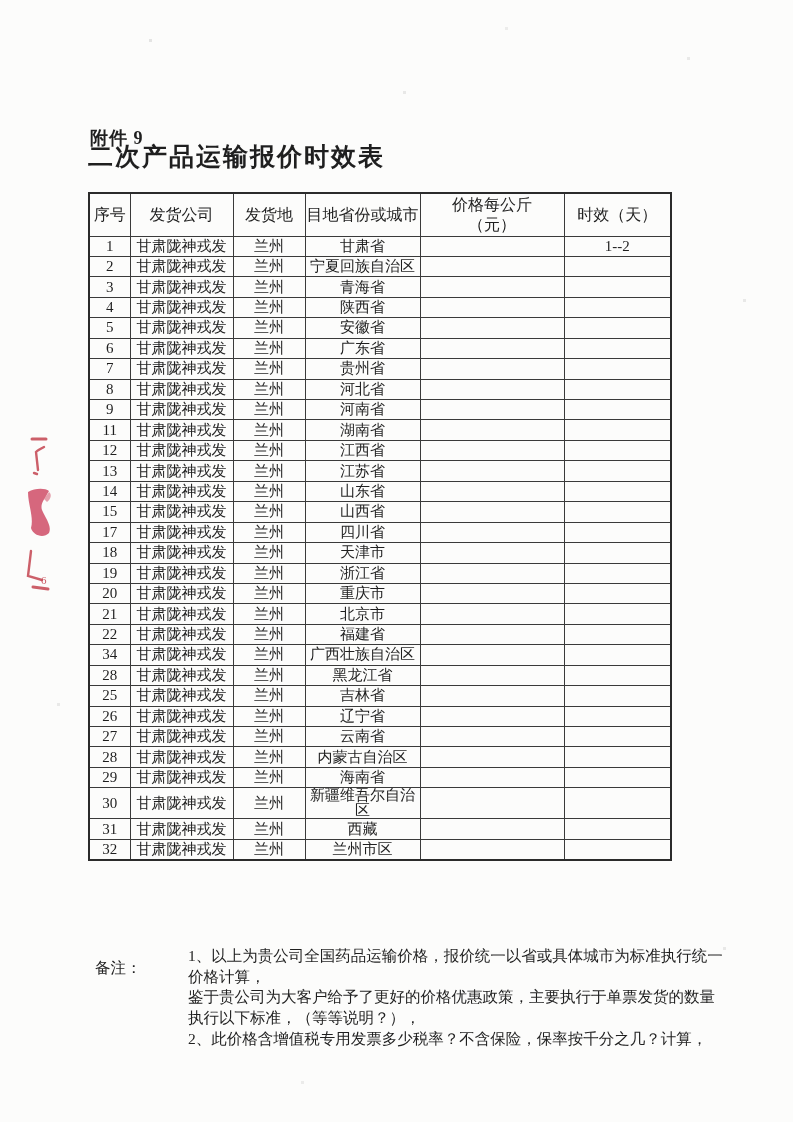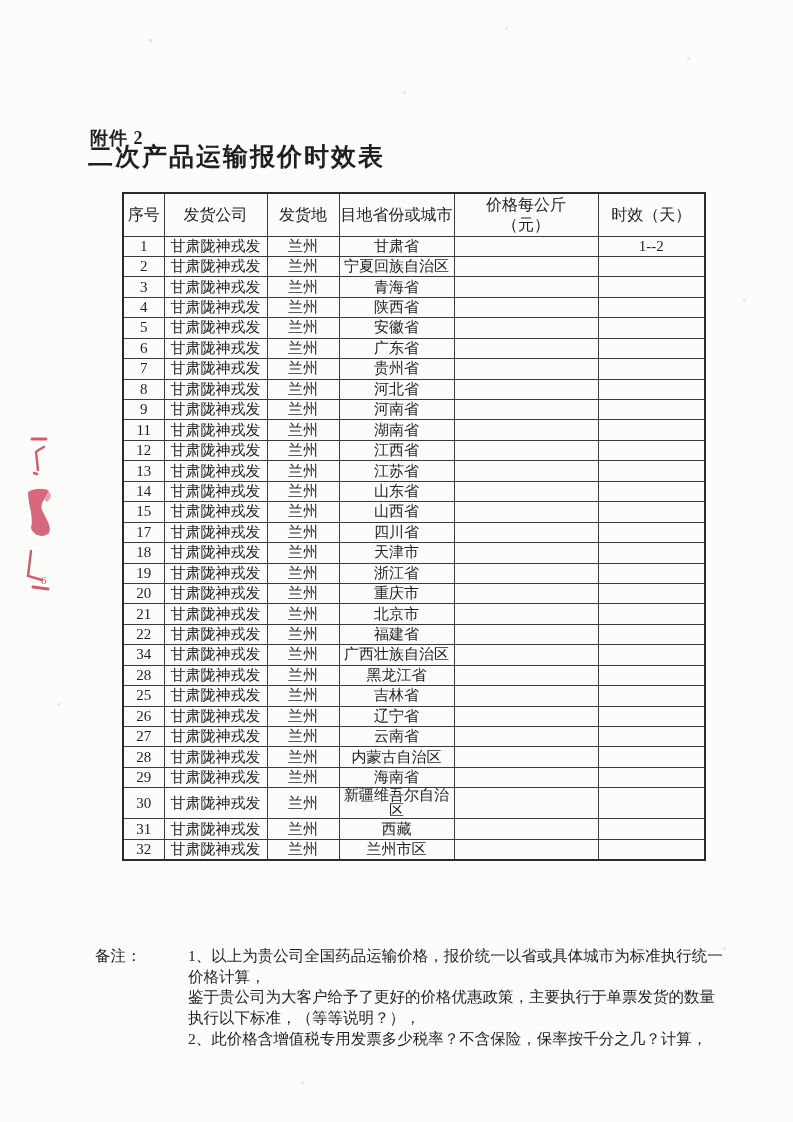--- a/index.html
+++ b/index.html
@@ -32,51 +32,50 @@
     font-size:18px; font-weight:600; letter-spacing:1px;
   }
   .doc-title{
     position:absolute; left:88px; top:140px; width:582px;
     text-align:left; font-size:25px; font-weight:700; letter-spacing:2px;
   }
   table.quote{
     position:absolute; left:88px; top:192px; width:582px;
     border-collapse:collapse; table-layout:fixed;
     border:2px solid #2b2b2b;
-    margin-left:34px;
   }
   table.quote th, table.quote td{
     border:1px solid #3a3a3a;
     text-align:center; vertical-align:middle;
     padding:0; overflow:hidden;
   }
   table.quote th{
     height:43px; font-weight:normal; font-size:16px; line-height:1.2;
   }
   table.quote td{
     height:20.45px; font-size:15px; line-height:1;
   }
   .hdr-narrow{ display:inline-block; width:88px; line-height:1.25; }
   .notes{
     position:absolute; left:95px; top:946px; width:640px;
     display:flex; font-size:15.5px; line-height:20.7px;
   }
-  .notes-label{ flex:none; width:49px; }
+  .notes-label{ flex:none; width:49px;margin-top:12px; }
   .notes-lines{ flex:1;margin-left:44px; }
   .note-line{ white-space:nowrap; }
   .red-marks{ position:absolute; left:0; top:430px; }
 </style>
 </head>
 <body>
 
 <div class="paper">
 
   <div class="speckles"></div>
 
-  <div class="attachment">附件 2</div>
+  <div class="attachment">附件 9</div>
 
   <div class="doc-title">二次产品运输报价时效表</div>
 
   <table class="quote">
     <colgroup>
       <col style="width:41px">
       <col style="width:103px">
       <col style="width:72px">
       <col style="width:115px">
       <col style="width:144px">

